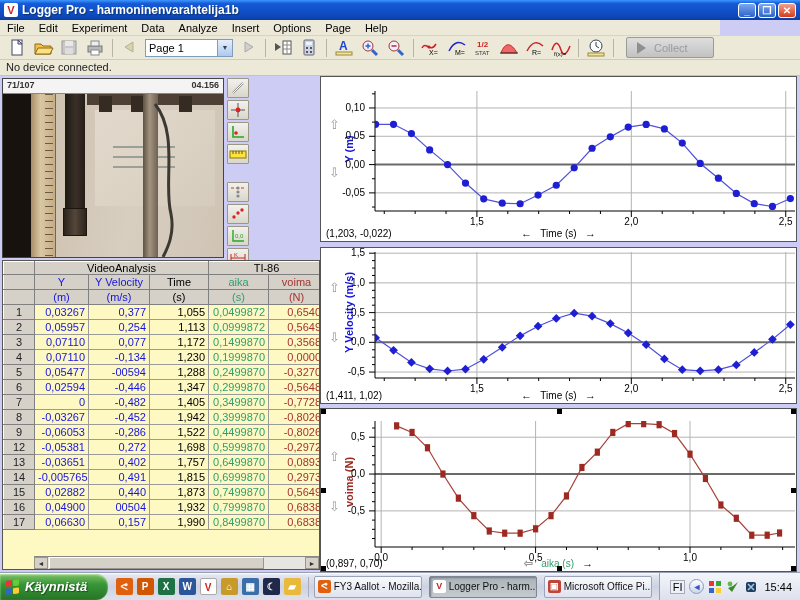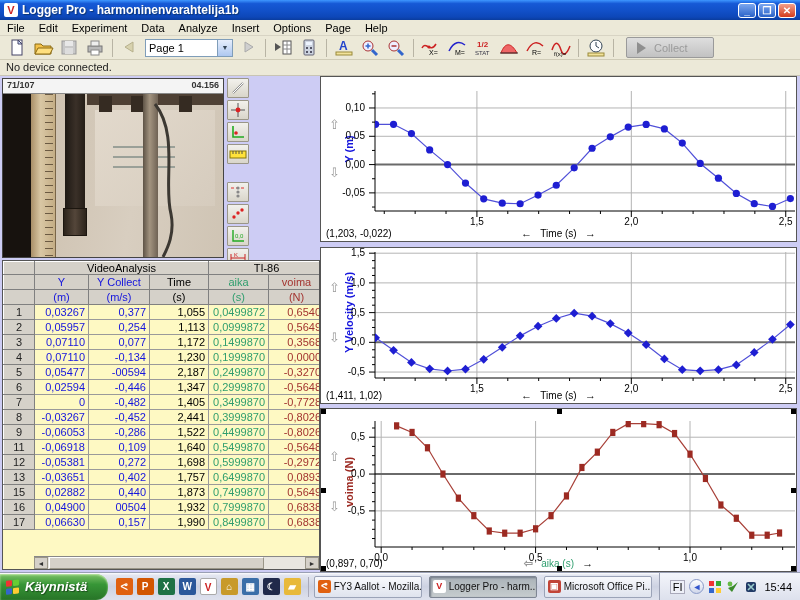--- a/index.html
+++ b/index.html
@@ -12,21 +12,21 @@
     background:linear-gradient(180deg,#3e97ff 0%,#1659d6 18%,#1150c8 55%,#0d47b8 85%,#0a3c9e 100%);
     display:flex; align-items:center; padding:0 4px; }
   .titlebar .appicon { width:14px; height:14px; background:#fff; border-radius:2px; margin-right:4px;
     color:#c22; font-size:11px; font-weight:bold; text-align:center; line-height:14px; }
   .titlebar .title { color:#fff; font-weight:bold; font-size:12px; text-shadow:1px 1px 1px #0a3270; flex:1; }
   .winbtn { width:18px; height:15px; margin-left:2px; border:1px solid #fff; border-radius:3px;
     font-size:10px; line-height:13px; text-align:center; color:#fff; font-weight:bold;
     background:linear-gradient(180deg,#7ba7ef,#2a62c8); }
   .winbtn.close { background:linear-gradient(180deg,#f3a08a,#d33c1e); }
 
-  .menubar { position:absolute; left:0; top:20px; width:800px; height:16px; background:#ece9d8;
+  .menubar { position:absolute; left:0; top:20px; width:720px; height:16px; background:#ece9d8;
     display:flex; align-items:center; font-size:11px; color:#000; border-bottom:1px solid #d8d4c4; }
   .menubar span { padding:1px 7px; }
 
   .toolbar { position:absolute; left:0; top:36px; width:800px; height:24px; background:#ece9d8;
     display:flex; align-items:center; padding-left:4px; border-bottom:1px solid #d0ccb8; }
   .tbtn { width:24px; height:21px; display:flex; align-items:center; justify-content:center; margin:0 1px; }
   .tsep { width:1px; height:18px; background:#b8b4a4; margin:0 4px; }
   .combo { width:88px; height:18px; background:#fff; border:1px solid #7f9db9; display:flex; align-items:center;
     font-size:11px; margin:0 2px; }
   .combo .cval { flex:1; padding-left:3px; }
@@ -395,21 +395,21 @@
             </colgroup>
             <tbody>
               <tr>
                 <td class="hcell" style="height:12px"></td>
                 <td class="hcell" colspan="3" style="height:12px">VideoAnalysis</td>
                 <td class="hcell" colspan="2" style="height:12px">TI-86</td>
               </tr>
               <tr>
                 <td class="hcell"></td>
                 <td class="hcell" style="color:#1515dd">Y</td>
-                <td class="hcell" style="color:#1515dd">Y Collect</td>
+                <td class="hcell" style="color:#1515dd">Y Velocity</td>
                 <td class="hcell" style="color:#000000">Time</td>
                 <td class="hcell" style="color:#2f9e6e">aika</td>
                 <td class="hcell" style="color:#a33430">voima</td>
               </tr>
               <tr>
                 <td class="hcell"></td>
                 <td class="hcell" style="height:13px;color:#1515dd">(m)</td>
                 <td class="hcell" style="height:13px;color:#1515dd">(m/s)</td>
                 <td class="hcell" style="height:13px;color:#000000">(s)</td>
                 <td class="hcell" style="height:13px;color:#2f9e6e">(s)</td>
@@ -444,21 +444,21 @@
                 <td class="num" style="color:#1515dd">0,07110</td>
                 <td class="num" style="color:#1515dd">-0,134</td>
                 <td class="num" style="color:#000000">1,230</td>
                 <td class="num" style="color:#2f9e6e">0,1999870</td>
                 <td class="num" style="color:#a33430">0,0000</td>
               </tr>
               <tr>
                 <td class="rownum">5</td>
                 <td class="num" style="color:#1515dd">0,05477</td>
                 <td class="num" style="color:#1515dd">-00594</td>
-                <td class="num" style="color:#000000">2,187</td>
+                <td class="num" style="color:#000000">1,288</td>
                 <td class="num" style="color:#2f9e6e">0,2499870</td>
                 <td class="num" style="color:#a33430">-0,3270</td>
               </tr>
               <tr>
                 <td class="rownum">6</td>
                 <td class="num" style="color:#1515dd">0,02594</td>
                 <td class="num" style="color:#1515dd">-0,446</td>
                 <td class="num" style="color:#000000">1,347</td>
                 <td class="num" style="color:#2f9e6e">0,2999870</td>
                 <td class="num" style="color:#a33430">-0,5648</td>
@@ -468,55 +468,55 @@
                 <td class="num" style="color:#1515dd">0</td>
                 <td class="num" style="color:#1515dd">-0,482</td>
                 <td class="num" style="color:#000000">1,405</td>
                 <td class="num" style="color:#2f9e6e">0,3499870</td>
                 <td class="num" style="color:#a33430">-0,7728</td>
               </tr>
               <tr>
                 <td class="rownum">8</td>
                 <td class="num" style="color:#1515dd">-0,03267</td>
                 <td class="num" style="color:#1515dd">-0,452</td>
-                <td class="num" style="color:#000000">2,441</td>
+                <td class="num" style="color:#000000">1,942</td>
                 <td class="num" style="color:#2f9e6e">0,3999870</td>
                 <td class="num" style="color:#a33430">-0,8026</td>
               </tr>
               <tr>
                 <td class="rownum">9</td>
                 <td class="num" style="color:#1515dd">-0,06053</td>
                 <td class="num" style="color:#1515dd">-0,286</td>
                 <td class="num" style="color:#000000">1,522</td>
                 <td class="num" style="color:#2f9e6e">0,4499870</td>
                 <td class="num" style="color:#a33430">-0,8026</td>
               </tr>
               <tr>
-                <td class="rownum">11</td>
-                <td class="num" style="color:#1515dd">-0,06918</td>
-                <td class="num" style="color:#1515dd">0,109</td>
-                <td class="num" style="color:#000000">1,640</td>
-                <td class="num" style="color:#2f9e6e">0,5499870</td>
-                <td class="num" style="color:#a33430">-0,5648</td>
-              </tr>
-              <tr>
                 <td class="rownum">12</td>
                 <td class="num" style="color:#1515dd">-0,05381</td>
                 <td class="num" style="color:#1515dd">0,272</td>
                 <td class="num" style="color:#000000">1,698</td>
                 <td class="num" style="color:#2f9e6e">0,5999870</td>
                 <td class="num" style="color:#a33430">-0,2972</td>
               </tr>
               <tr>
                 <td class="rownum">13</td>
                 <td class="num" style="color:#1515dd">-0,03651</td>
                 <td class="num" style="color:#1515dd">0,402</td>
                 <td class="num" style="color:#000000">1,757</td>
                 <td class="num" style="color:#2f9e6e">0,6499870</td>
                 <td class="num" style="color:#a33430">0,0893</td>
+              </tr>
+              <tr>
+                <td class="rownum">14</td>
+                <td class="num" style="color:#1515dd">-0,005765</td>
+                <td class="num" style="color:#1515dd">0,491</td>
+                <td class="num" style="color:#000000">1,815</td>
+                <td class="num" style="color:#2f9e6e">0,6999870</td>
+                <td class="num" style="color:#a33430">0,2973</td>
               </tr>
               <tr>
                 <td class="rownum">15</td>
                 <td class="num" style="color:#1515dd">0,02882</td>
                 <td class="num" style="color:#1515dd">0,440</td>
                 <td class="num" style="color:#000000">1,873</td>
                 <td class="num" style="color:#2f9e6e">0,7499870</td>
                 <td class="num" style="color:#a33430">0,5649</td>
               </tr>
               <tr>

